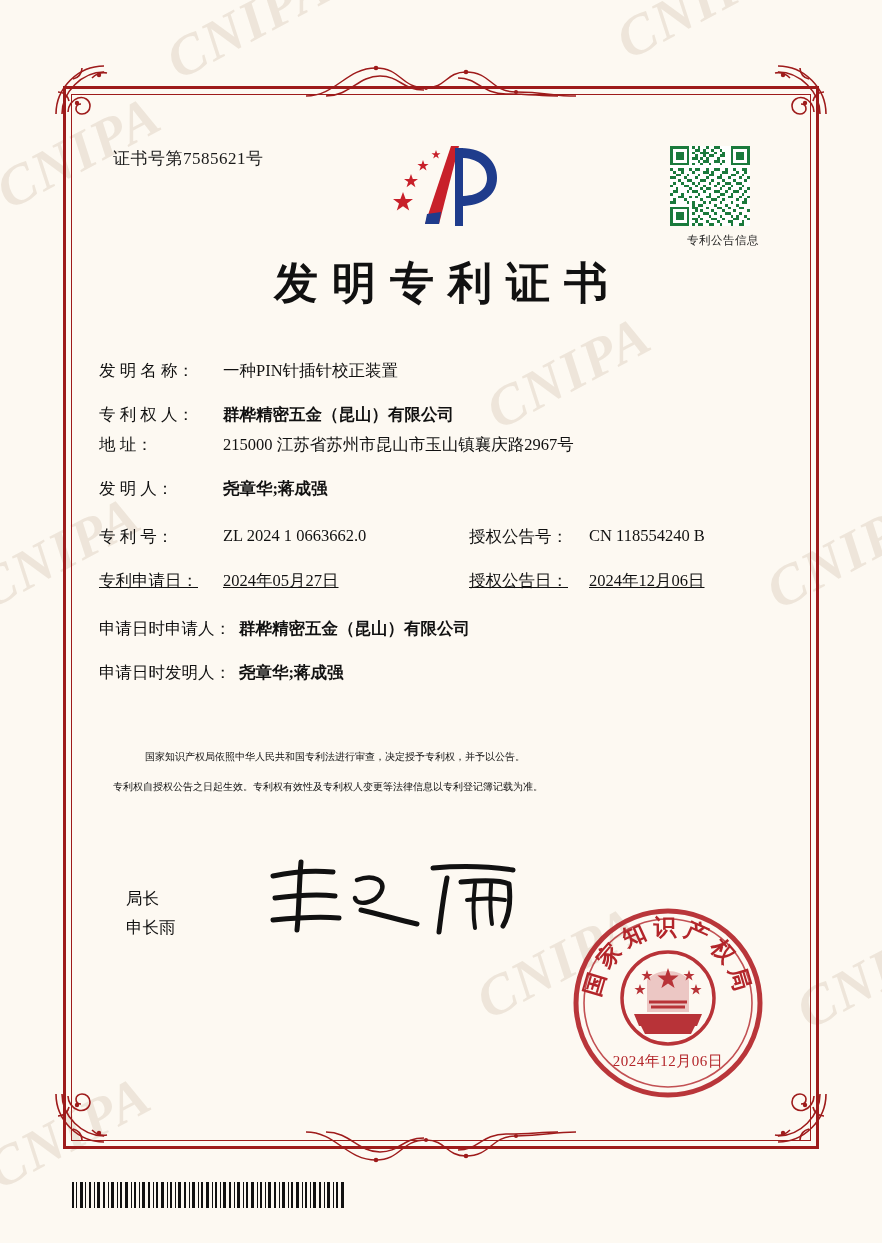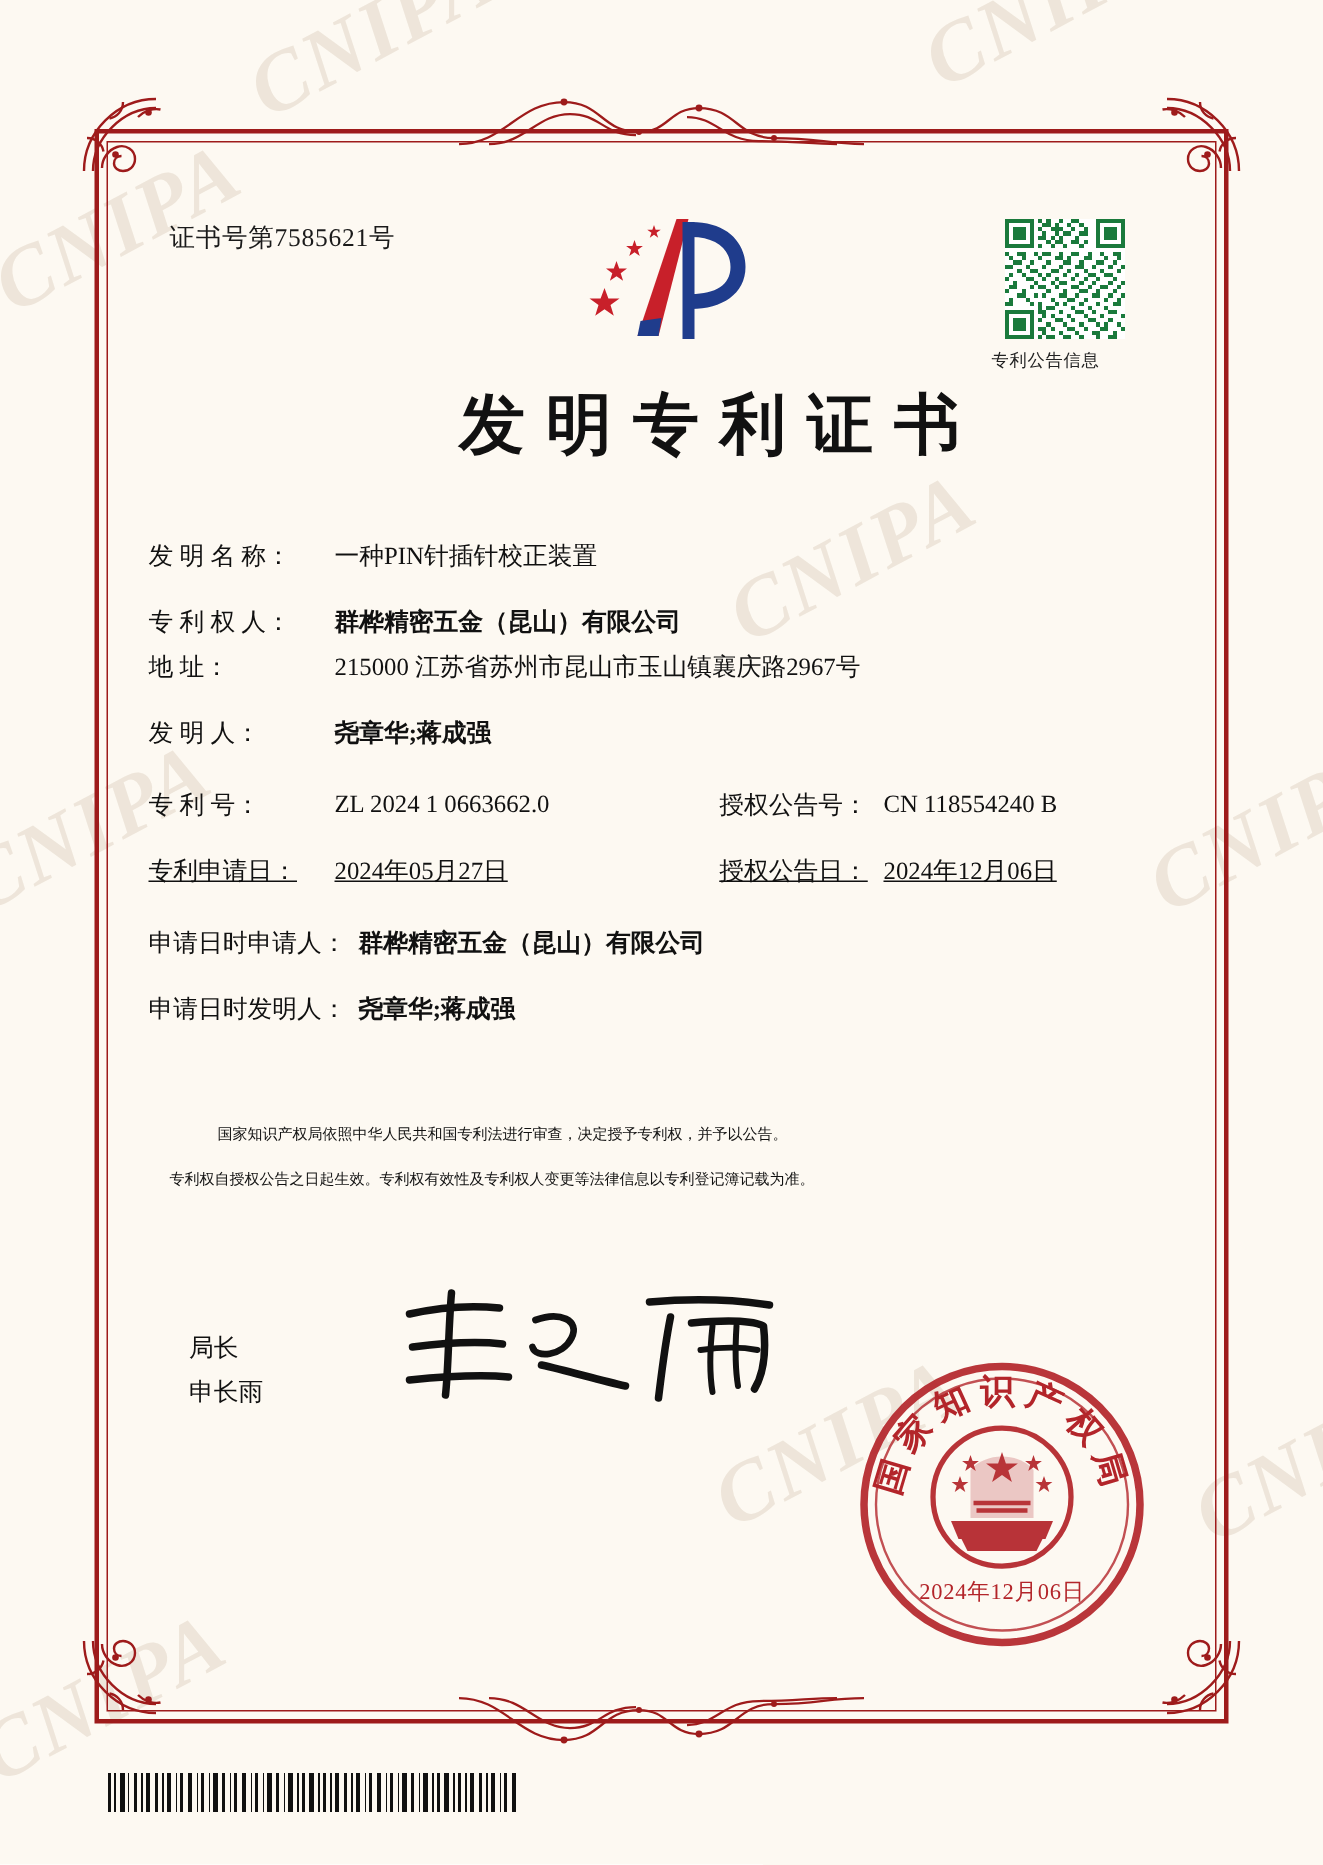--- a/index.html
+++ b/index.html
@@ -121,21 +121,21 @@
     width: 140px;
     height: 100px;
   }
 
   
   .qr-wrap {
     position: absolute;
     left: 590px;
     top: 52px;
     width: 98px;
-    text-align: left;
+    text-align: right;
   }
   .qr {
     width: 80px;
     height: 80px;
     margin: 0 auto;
     background: #fff;
     position: relative;
   }
   .qr-caption {
     margin-top: 7px;
@@ -148,21 +148,20 @@
     position: absolute;
     left: 0;
     top: 160px;
     width: 740px;
     text-align: center;
     font-size: 44px;
     font-weight: bold;
     letter-spacing: 14px;
     text-indent: 14px;
     color: #111;
-    margin-left: 32px;
   }
 
   .fields {
     position: absolute;
     left: 28px;
     top: 266px;
     width: 660px;
   }
   .frow {
     display: flex;
@@ -182,21 +181,20 @@
     display: flex;
     width: 370px;
     flex: none;
   }
   .frow.two .right {
     display: flex;
     flex: 1;
   }
   .frow.two .right .flabel {
     width: 120px;
-    text-align: center;
   }
   .bold { font-weight: bold; }
 
   .para {
     position: absolute;
     left: 42px;
     top: 648px;
     width: 664px;
     font-size: 10px;
     line-height: 30px;

